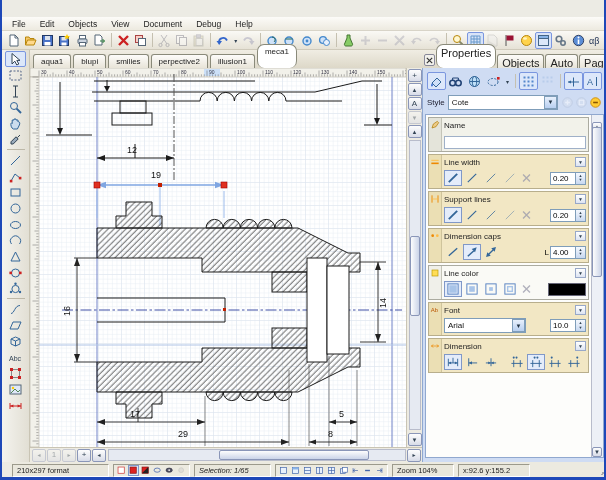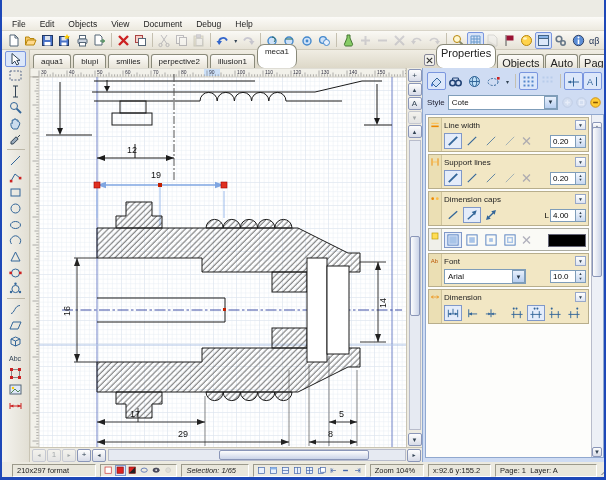--- a/index.html
+++ b/index.html
@@ -968,20 +968,33 @@
             <svg width="13" height="13" viewBox="0 0 15 15" aria-hidden="true">
               <circle cx="7.5" cy="7.5" r="5.5" fill="#FFCC33" stroke="#CC8800"></circle>
               <path d="M4.8,7.5 H10.2" stroke="#885500" stroke-width="1.8" fill="none"></path>
             </svg>
           </button>
         </span>
     </div>
     <div id="sections-frame">
       <div id="sections">
 
+        <div class="section gray">
+          <div class="seccell">
+              <svg width="10" height="10" viewBox="0 0 15 15">
+                <path d="M3,12 l2,-6 6,-4 2,2 -4,6 z" fill="#EECC88" stroke="#AA7700" stroke-width="1"></path>
+              </svg>
+            </div>
+          <div class="secbody">
+            <div class="sechead">
+                <span class="lbl">Name</span>
+              </div>
+            <input class="namefield" value="" style="">
+          </div>
+        </div>
 
         <div class="section">
           <div class="seccell">
               <svg width="10" height="10" viewBox="0 0 15 15">
                 <path d="M2,5 H13" stroke="#FFBB44" stroke-width="1.4"></path>
                 <path d="M2,9.5 H13" stroke="#EE8800" stroke-width="2.4"></path>
               </svg>
             </div>
           <div class="secbody">
             <div class="sechead">
@@ -1123,20 +1136,24 @@
           </div>
         </div>
 
         <div class="section white">
           <div class="seccell">
               <svg width="10" height="10" viewBox="0 0 15 15">
                 <rect x="3" y="3" width="9" height="9" fill="#FFDD55" stroke="#BB9900"></rect>
               </svg>
             </div>
           <div class="secbody">
+            <div class="sechead">
+                <span class="lbl">Line color</span>
+                <button class="secbtn">▼</button>
+              </div>
             <div class="secrow">
                 <span style="display:flex;gap:1px;">
                   <button class="optbtn pressed">
                     <svg width="16" height="14" viewBox="0 0 15 15" aria-hidden="true">
                       <rect x="2" y="2" width="11" height="11" fill="none" stroke="#5580C0"></rect>
                       <rect x="3.5" y="3.5" width="8" height="8" fill="#A8C4E8"></rect>
                     </svg>
                   </button>
                   <button class="optbtn">
                     <svg width="16" height="14" viewBox="0 0 15 15" aria-hidden="true">
@@ -1349,16 +1366,15 @@
           </svg>
         </button>
         <button class="sicon">
           <svg width="11" height="11" viewBox="0 0 13 13">
             <path d="M3,6.5 H10 M10,6.5 l-3,-2.5 M10,6.5 l-3,2.5 M10,3 V10" stroke="#4466AA" fill="none"></path>
           </svg>
         </button>
       </span>
     <span class="sseg" style="width:62px;">Zoom 104%</span>
     <span class="sseg" style="width:72px;">x:92.6 y:155.2</span>
-    <span class="sseg" style="width:118px;">Page: 1  Layer: A</span>
     <span id="grip"></span>
   </div>
 </div>
 
 </body></html>

